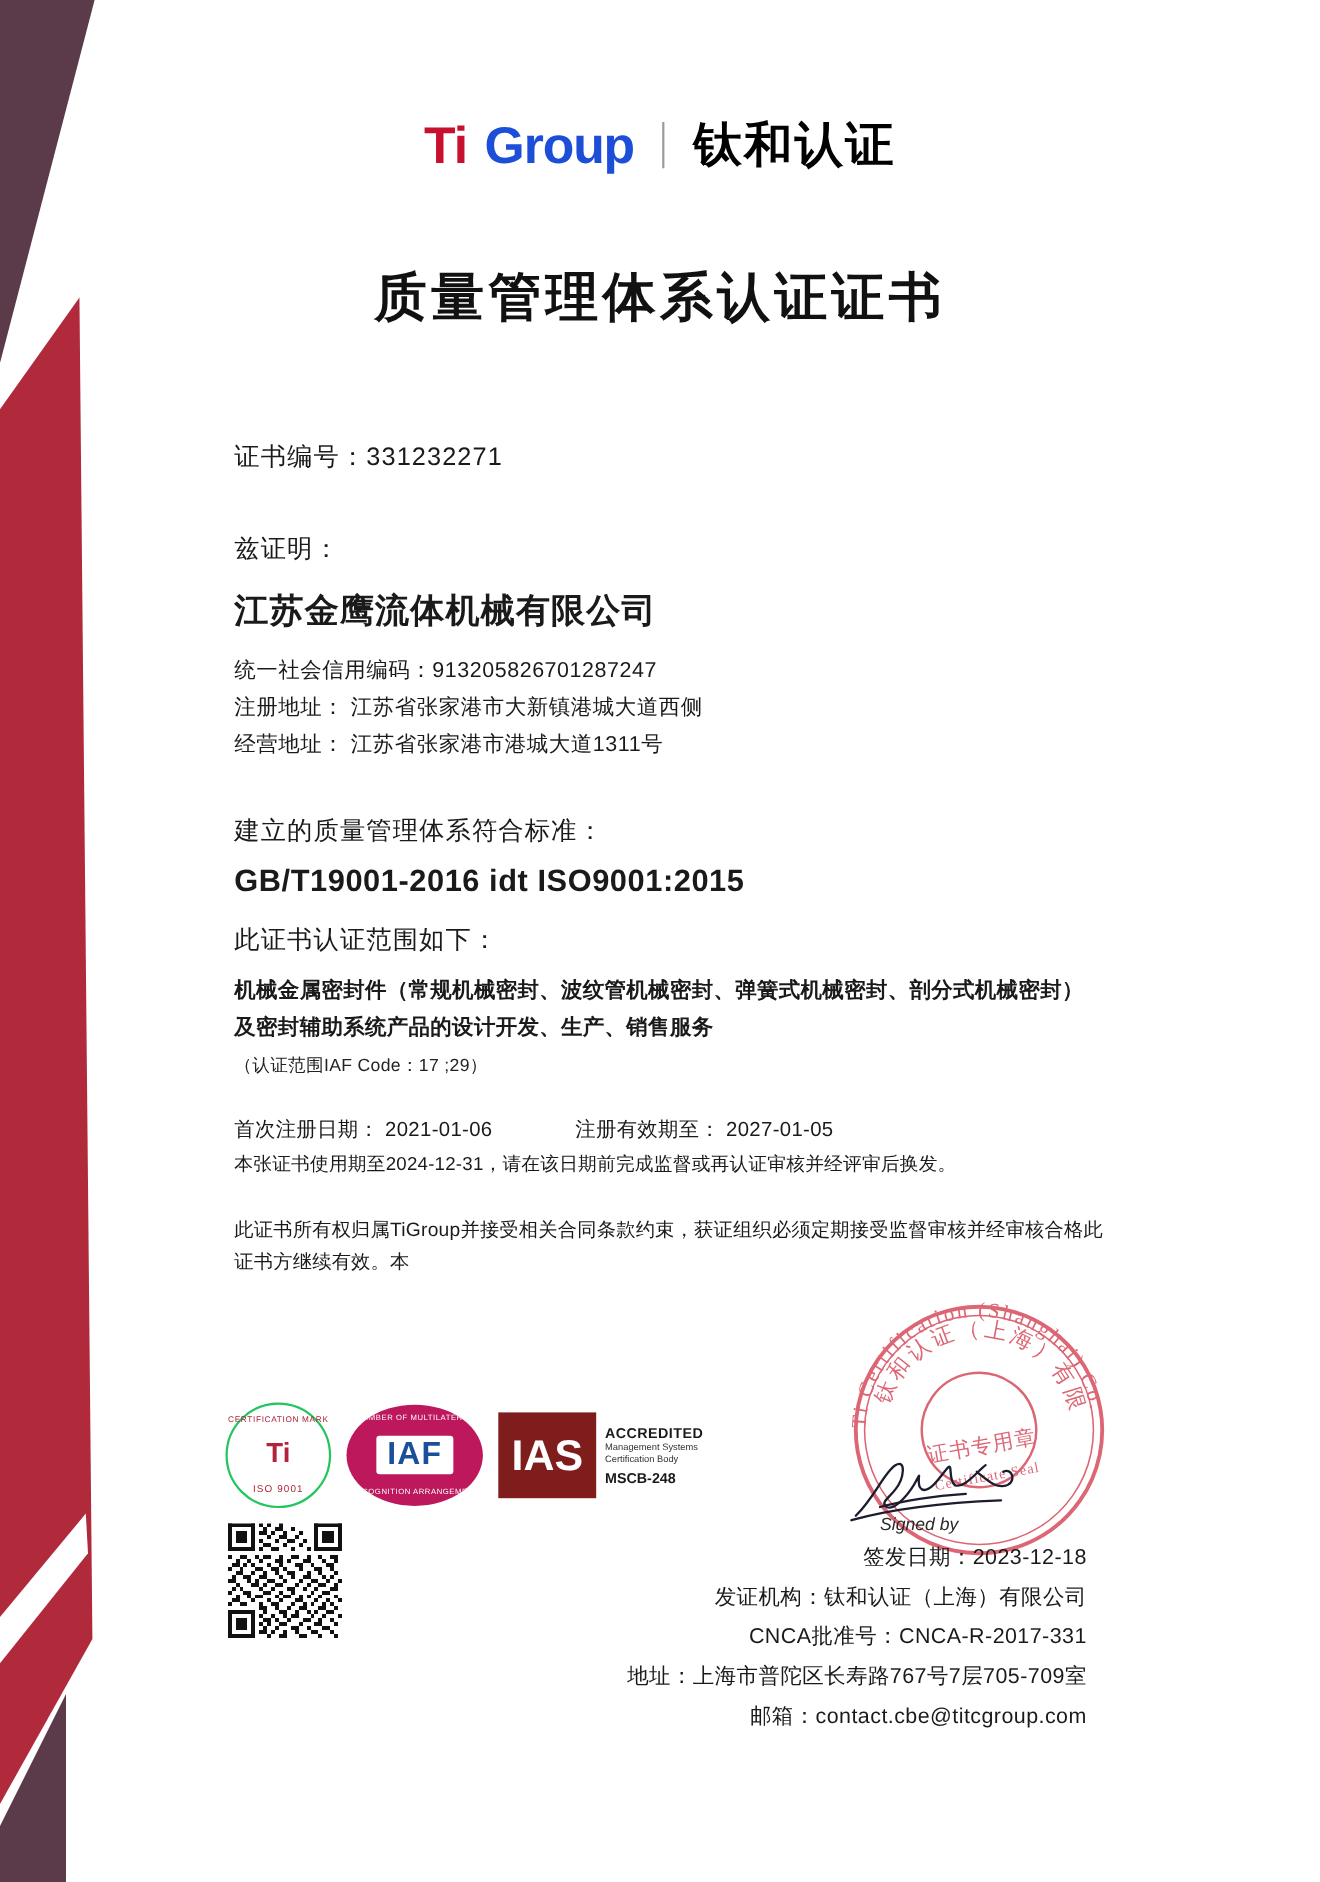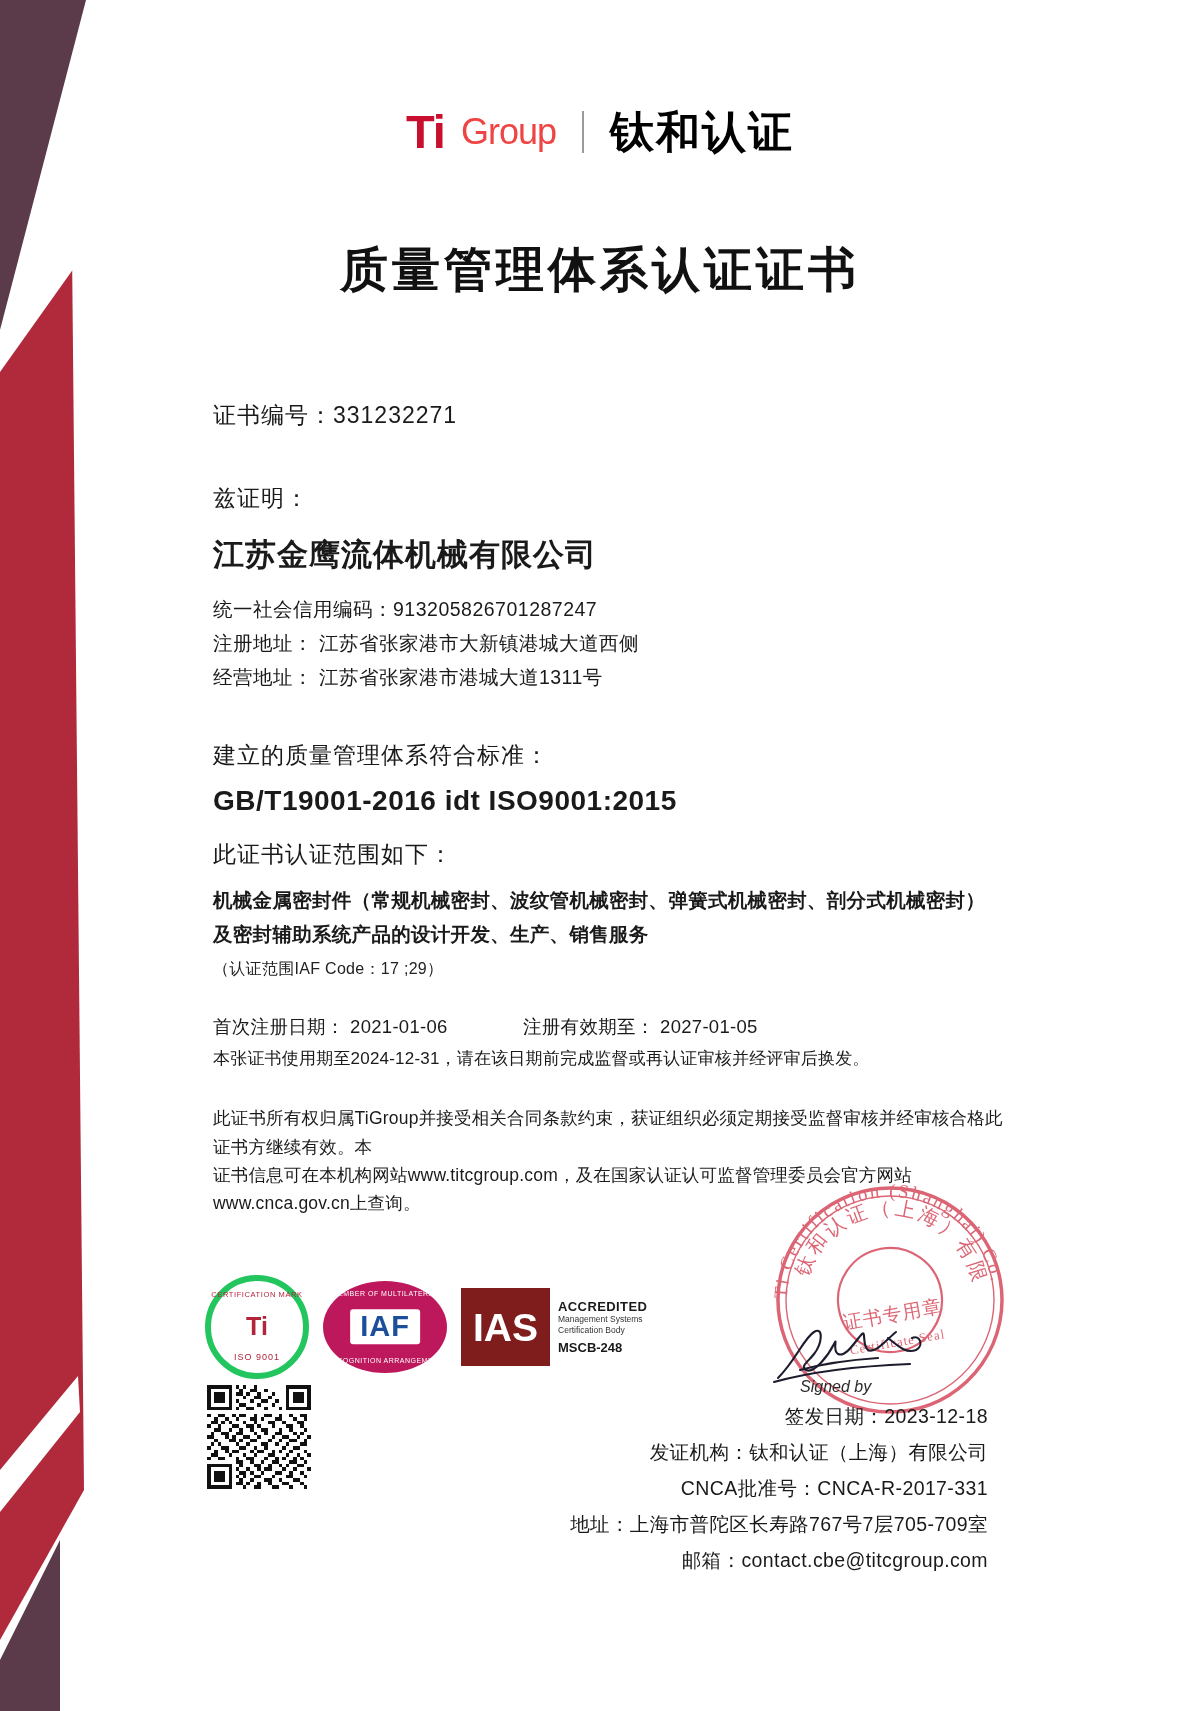--- a/index.html
+++ b/index.html
@@ -38,23 +38,23 @@
     gap: 16px;
   }
   .logo-ti {
     font-size: 47px;
     font-weight: bold;
     color: #c8102e;
     letter-spacing: -1px;
     line-height: 1;
   }
   .logo-group {
-    font-size: 36px;
-    font-weight: normal;
-    color: #ef4444;
+    font-size: 47px;
+    font-weight: bold;
+    color: #1d4ed8;
     letter-spacing: -1px;
     line-height: 1;
   }
   .logo-sep {
     width: 2px;
     height: 42px;
     background: #9a9a9a;
     margin: 0 10px;
   }
   .logo-cn {
@@ -167,21 +167,21 @@
     top: 1275px;
     display: flex;
     align-items: center;
     gap: 14px;
   }
   
   .mark-ti {
     width: 92px;
     height: 92px;
     border-radius: 50%;
-    border: 6px solid #22c55e;
+    border: 2px solid #22c55e;
     position: relative;
     background: #fff;
   }
   .mark-ti .ti-core {
     position: absolute;
     left: 50%;
     top: 50%;
     transform: translate(-50%, -54%);
     font-size: 25px;
     font-weight: bold;
@@ -367,21 +367,20 @@
   <div class="iaf-code">（认证范围IAF Code：17 ;29）</div>
 
   <div class="dates-row">
     <span class="first">首次注册日期：  2021-01-06</span>
     <span>注册有效期至：  2027-01-05</span>
   </div>
   <div class="valid-note">本张证书使用期至2024-12-31，请在该日期前完成监督或再认证审核并经评审后换发。</div>
 
   <div class="legal">
     <div>此证书所有权归属TiGroup并接受相关合同条款约束，获证组织必须定期接受监督审核并经审核合格此证书方继续有效。本</div>
-    <div>证书信息可在本机构网站www.titcgroup.com，及在国家认证认可监督管理委员会官方网站www.cnca.gov.cn上查询。</div>
   </div>
 </div>
 
 <div class="marks-row">
 
   <div class="mark-ti">
     <div class="ti-top">CERTIFICATION MARK</div>
     <div class="ti-core">Ti</div>
     <div class="ti-bottom">ISO 9001</div>
   </div>

